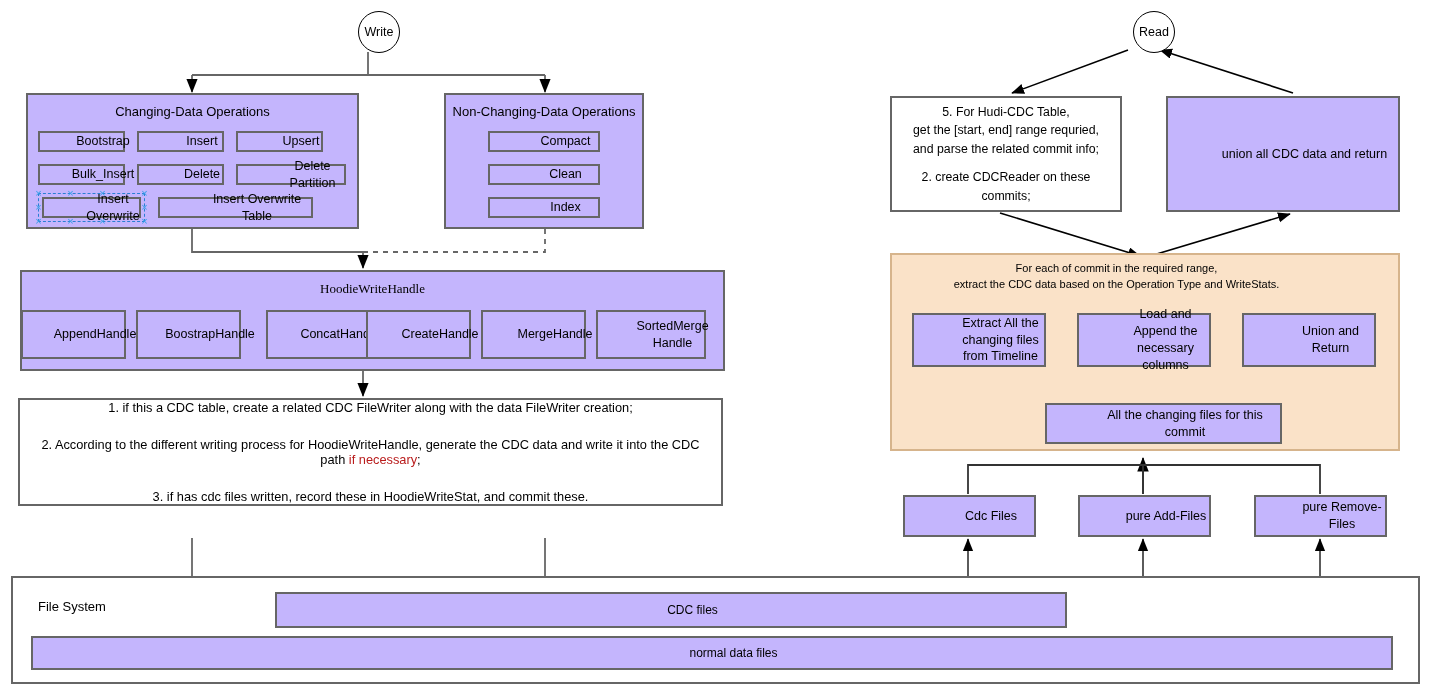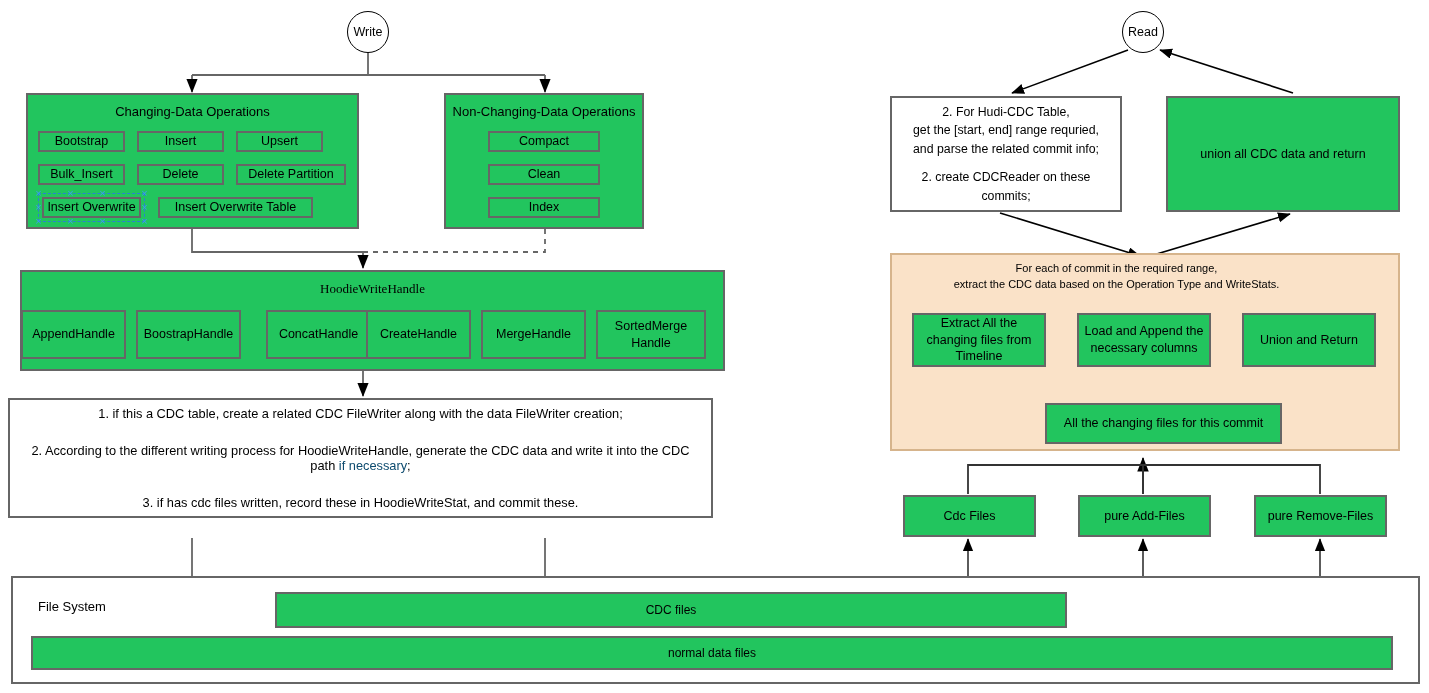--- a/index.html
+++ b/index.html
@@ -1,31 +1,31 @@
 <!DOCTYPE html>
 <html><head>
 <meta charset="utf-8">
 <style>
   html,body{margin:0;padding:0;background:#ffffff;}
   body{font-family:"Liberation Sans","DejaVu Sans",sans-serif;color:#000;}
   #canvas{position:relative;width:1429px;height:693px;overflow:hidden;background:#fff;}
-  .box{position:absolute;box-sizing:border-box;border:2px solid #666666;background:#22c55e;
-       display:flex;align-items:center;justify-content:center;text-align:center;font-size:12.5px;line-height:1.35;}
+  .box{position:absolute;box-sizing:border-box;border:2px solid #666666;background:#c4b5fd;
+       display:flex;align-items:center;justify-content:center;text-align:center;font-size:12.5px;line-height:1.35;padding-left:43px;}
   .group{align-items:flex-start;justify-content:center;}
   .grouptitle{position:absolute;left:0;right:0;top:8px;text-align:center;font-size:13px;}
   .node{font-size:12.5px;}
   .ellipse{position:absolute;box-sizing:border-box;border:1.6px solid #000;background:#fff;border-radius:50%;
-           display:flex;align-items:center;justify-content:center;font-size:12.5px;}
+           display:flex;align-items:center;justify-content:center;font-size:12.5px;margin-left:11px;}
   .orange{background:#fae2c8;border:2px solid #d6b48c;}
   .textblock{position:absolute;box-sizing:border-box;border:2px solid #666;background:#fff;
              display:flex;flex-direction:column;align-items:center;justify-content:center;text-align:center;font-size:12.8px;}
   .textblock p{margin:11px 14px;}
   .fsbox{position:absolute;box-sizing:border-box;border:2px solid #666;background:#fff;}
   .fslabel{position:absolute;font-size:13px;}
-  .red{color:#0c4a6e;text-align:center;}
+  .red{color:#b91c1c;text-align:center;}
   svg.lines{position:absolute;left:0;top:0;width:1429px;height:693px;pointer-events:none;}
   .sel{position:absolute;box-sizing:border-box;border:1px dashed #2a7fd4;}
   .handle{position:absolute;width:7px;height:7px;color:#3aa0e8;font-size:9px;line-height:7px;text-align:center;}
   .handle:before{content:"\00D7";color:#3aa0e8;font-size:11px;}
 </style>
 </head>
 <body>
 
 <div id="canvas">
 
@@ -154,21 +154,21 @@
   <div class="box node" style="left:366px;top:310px;width:105px;height:49px;">
     <span>CreateHandle</span>
   </div>
   <div class="box node" style="left:481px;top:310px;width:105px;height:49px;">
     <span>MergeHandle</span>
   </div>
   <div class="box node" style="left:596px;top:310px;width:110px;height:49px;">
     <span>SortedMerge Handle</span>
   </div>
 
-  <div class="textblock" style="left:8px;top:398px;width:705px;height:120px;">
+  <div class="textblock" style="left:18px;top:398px;width:705px;height:108px;">
     <p>1. if this a CDC table, create a related CDC FileWriter along with the data FileWriter creation;</p>
     <p>
       <span>2. According to the different writing process for HoodieWriteHandle, generate the CDC data and write it into the CDC path </span><span class="red">if necessary</span><span>;</span>
     </p>
     <p>3. if has cdc files written, record these in HoodieWriteStat, and commit these.</p>
   </div>
 
   <div class="fsbox" style="left:11px;top:576px;width:1409px;height:108px;"></div>
   <div class="fslabel" style="left:38px;top:599px;">File System</div>
   <div class="box" style="left:275px;top:592px;width:792px;height:36px;font-size:12px;">
@@ -177,21 +177,21 @@
   <div class="box" style="left:31px;top:636px;width:1362px;height:34px;font-size:12px;justify-content:center;">
     <span>normal data files</span>
   </div>
 
   <div class="ellipse" style="left:1122px;top:11px;width:42px;height:42px;">
     <span>Read</span>
   </div>
 
   <div class="textblock" style="left:890px;top:96px;width:232px;height:116px;font-size:12.3px;line-height:1.5;">
     <div style="padding:0 6px;">
-      <div>2. For Hudi-CDC Table,</div>
+      <div>5. For Hudi-CDC Table,</div>
       <div>get the [start, end] range requried,</div>
       <div>and parse the related commit info;</div>
       <div style="height:10px;"></div>
       <div>2. create CDCReader on these</div>
       <div>commits;</div>
     </div>
   </div>
 
   <div class="box" style="left:1166px;top:96px;width:234px;height:116px;">
     <span>union all CDC data and return</span>

